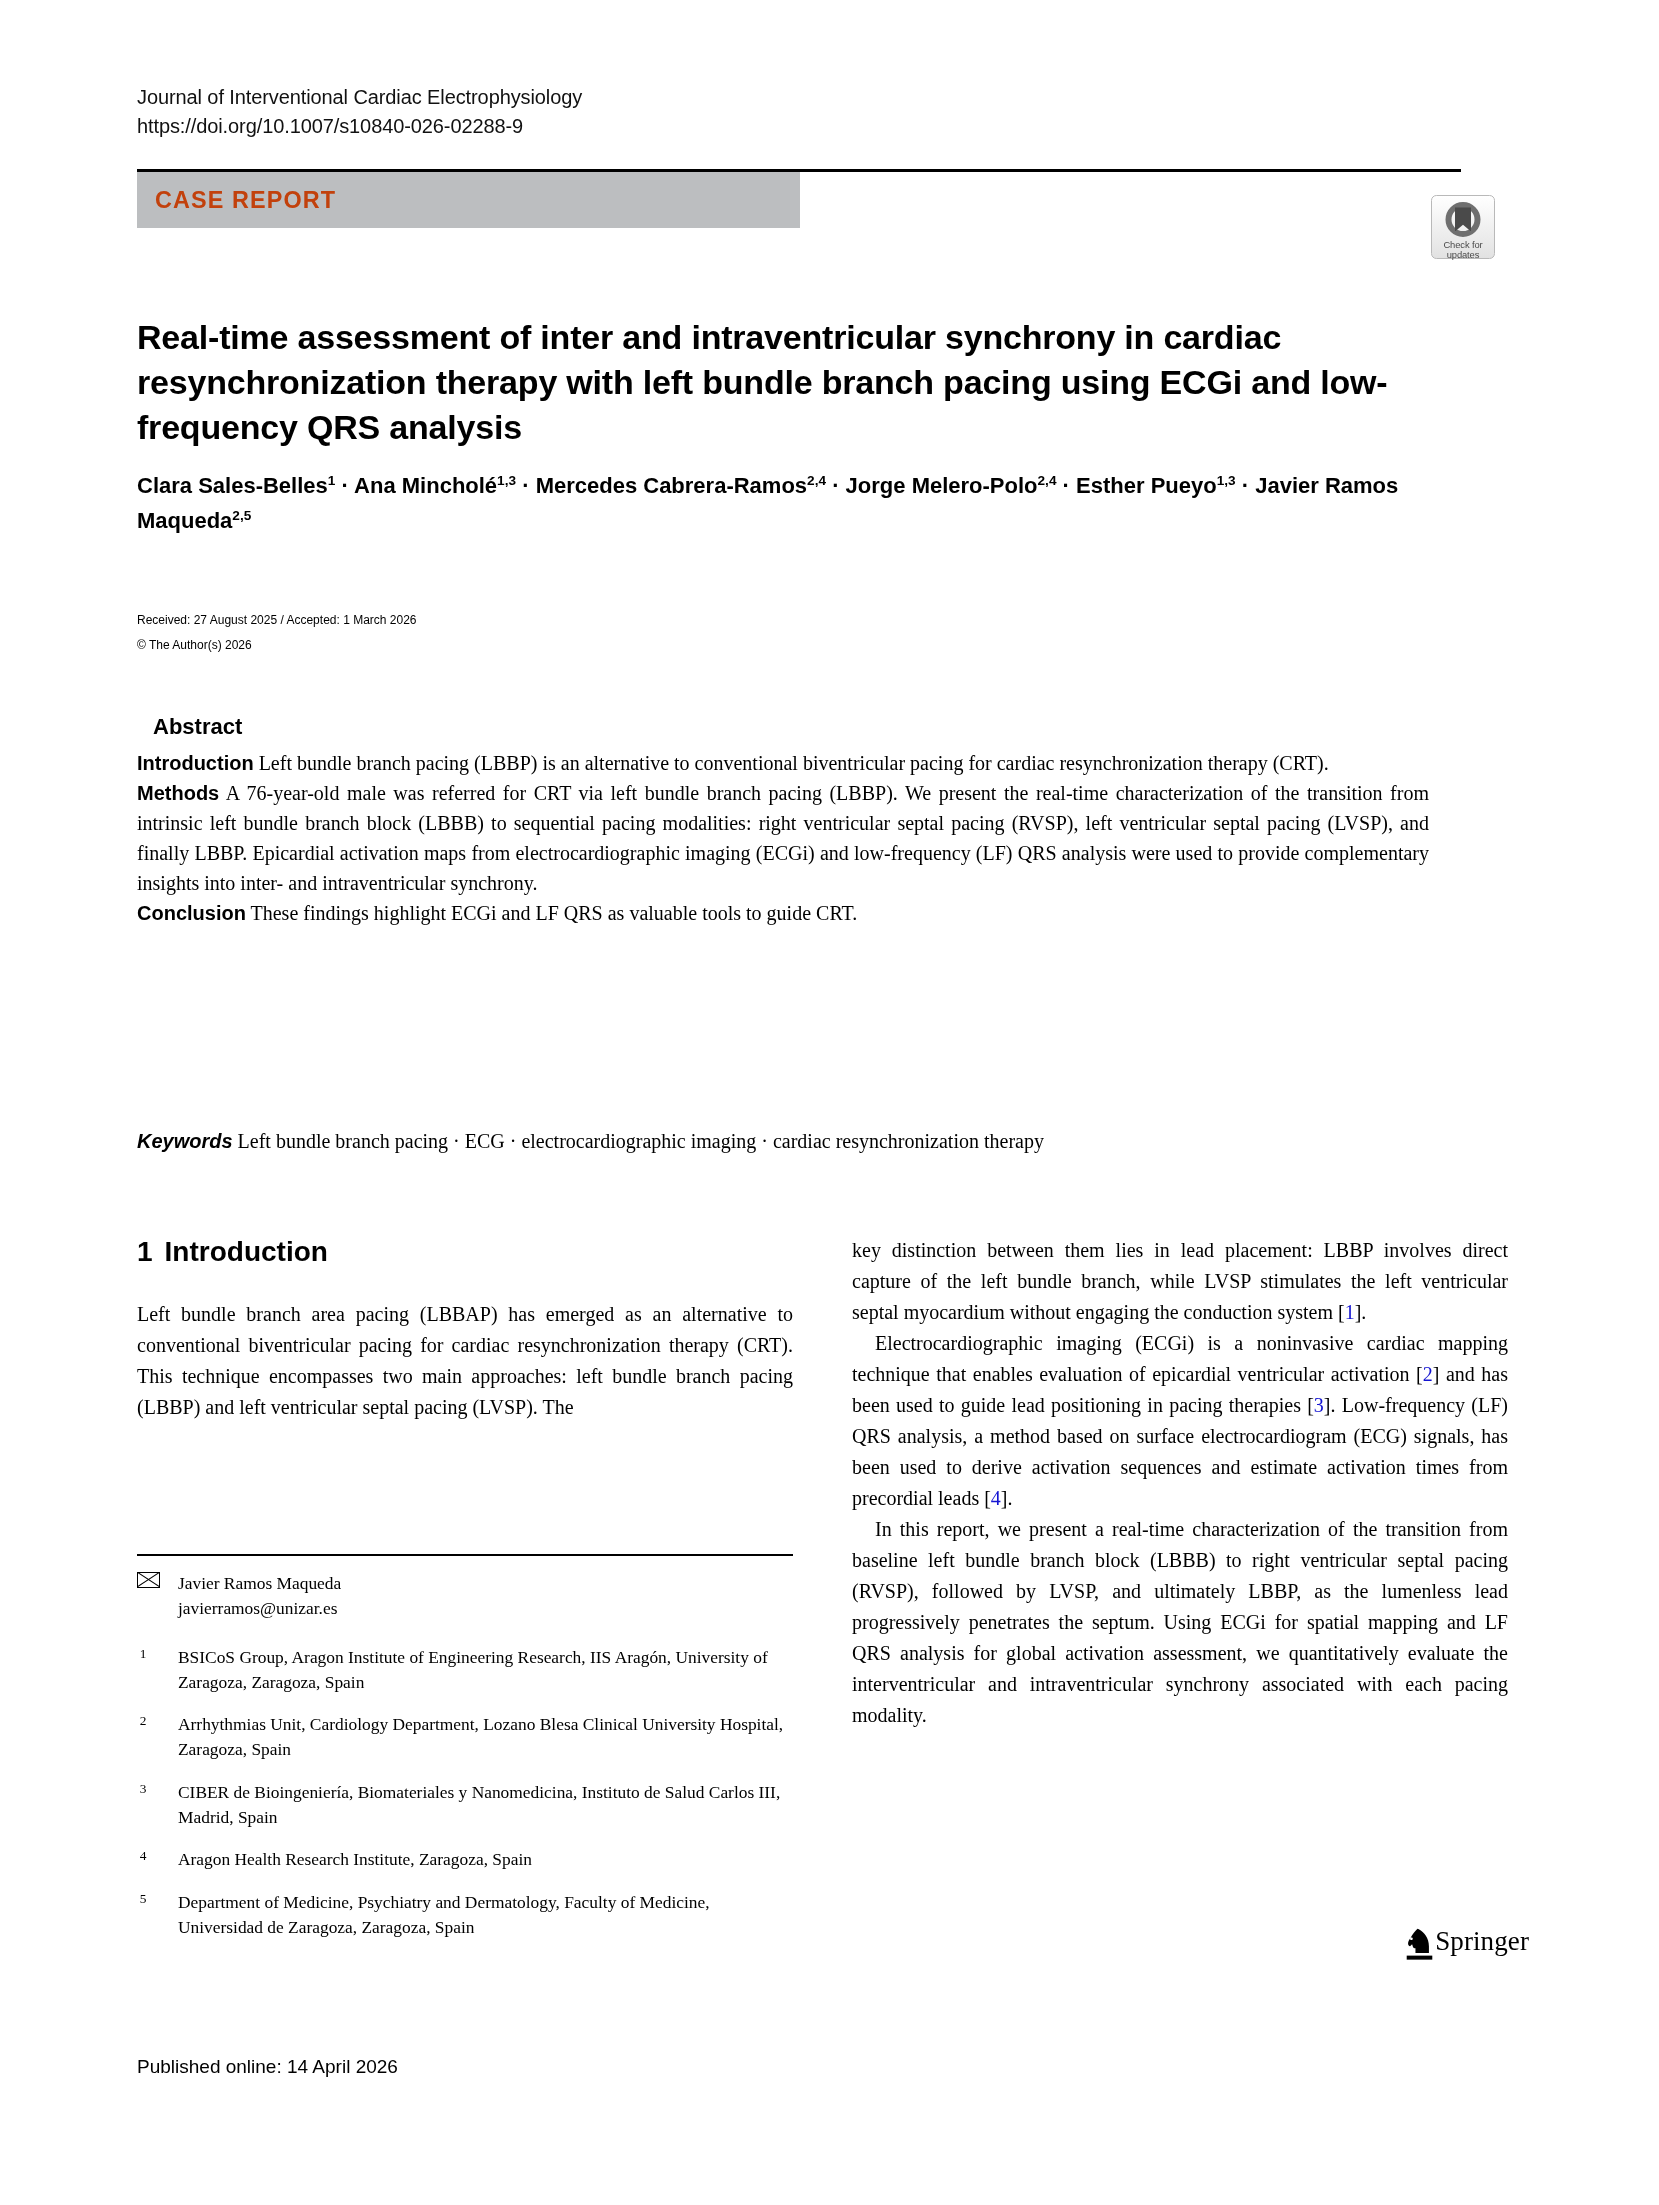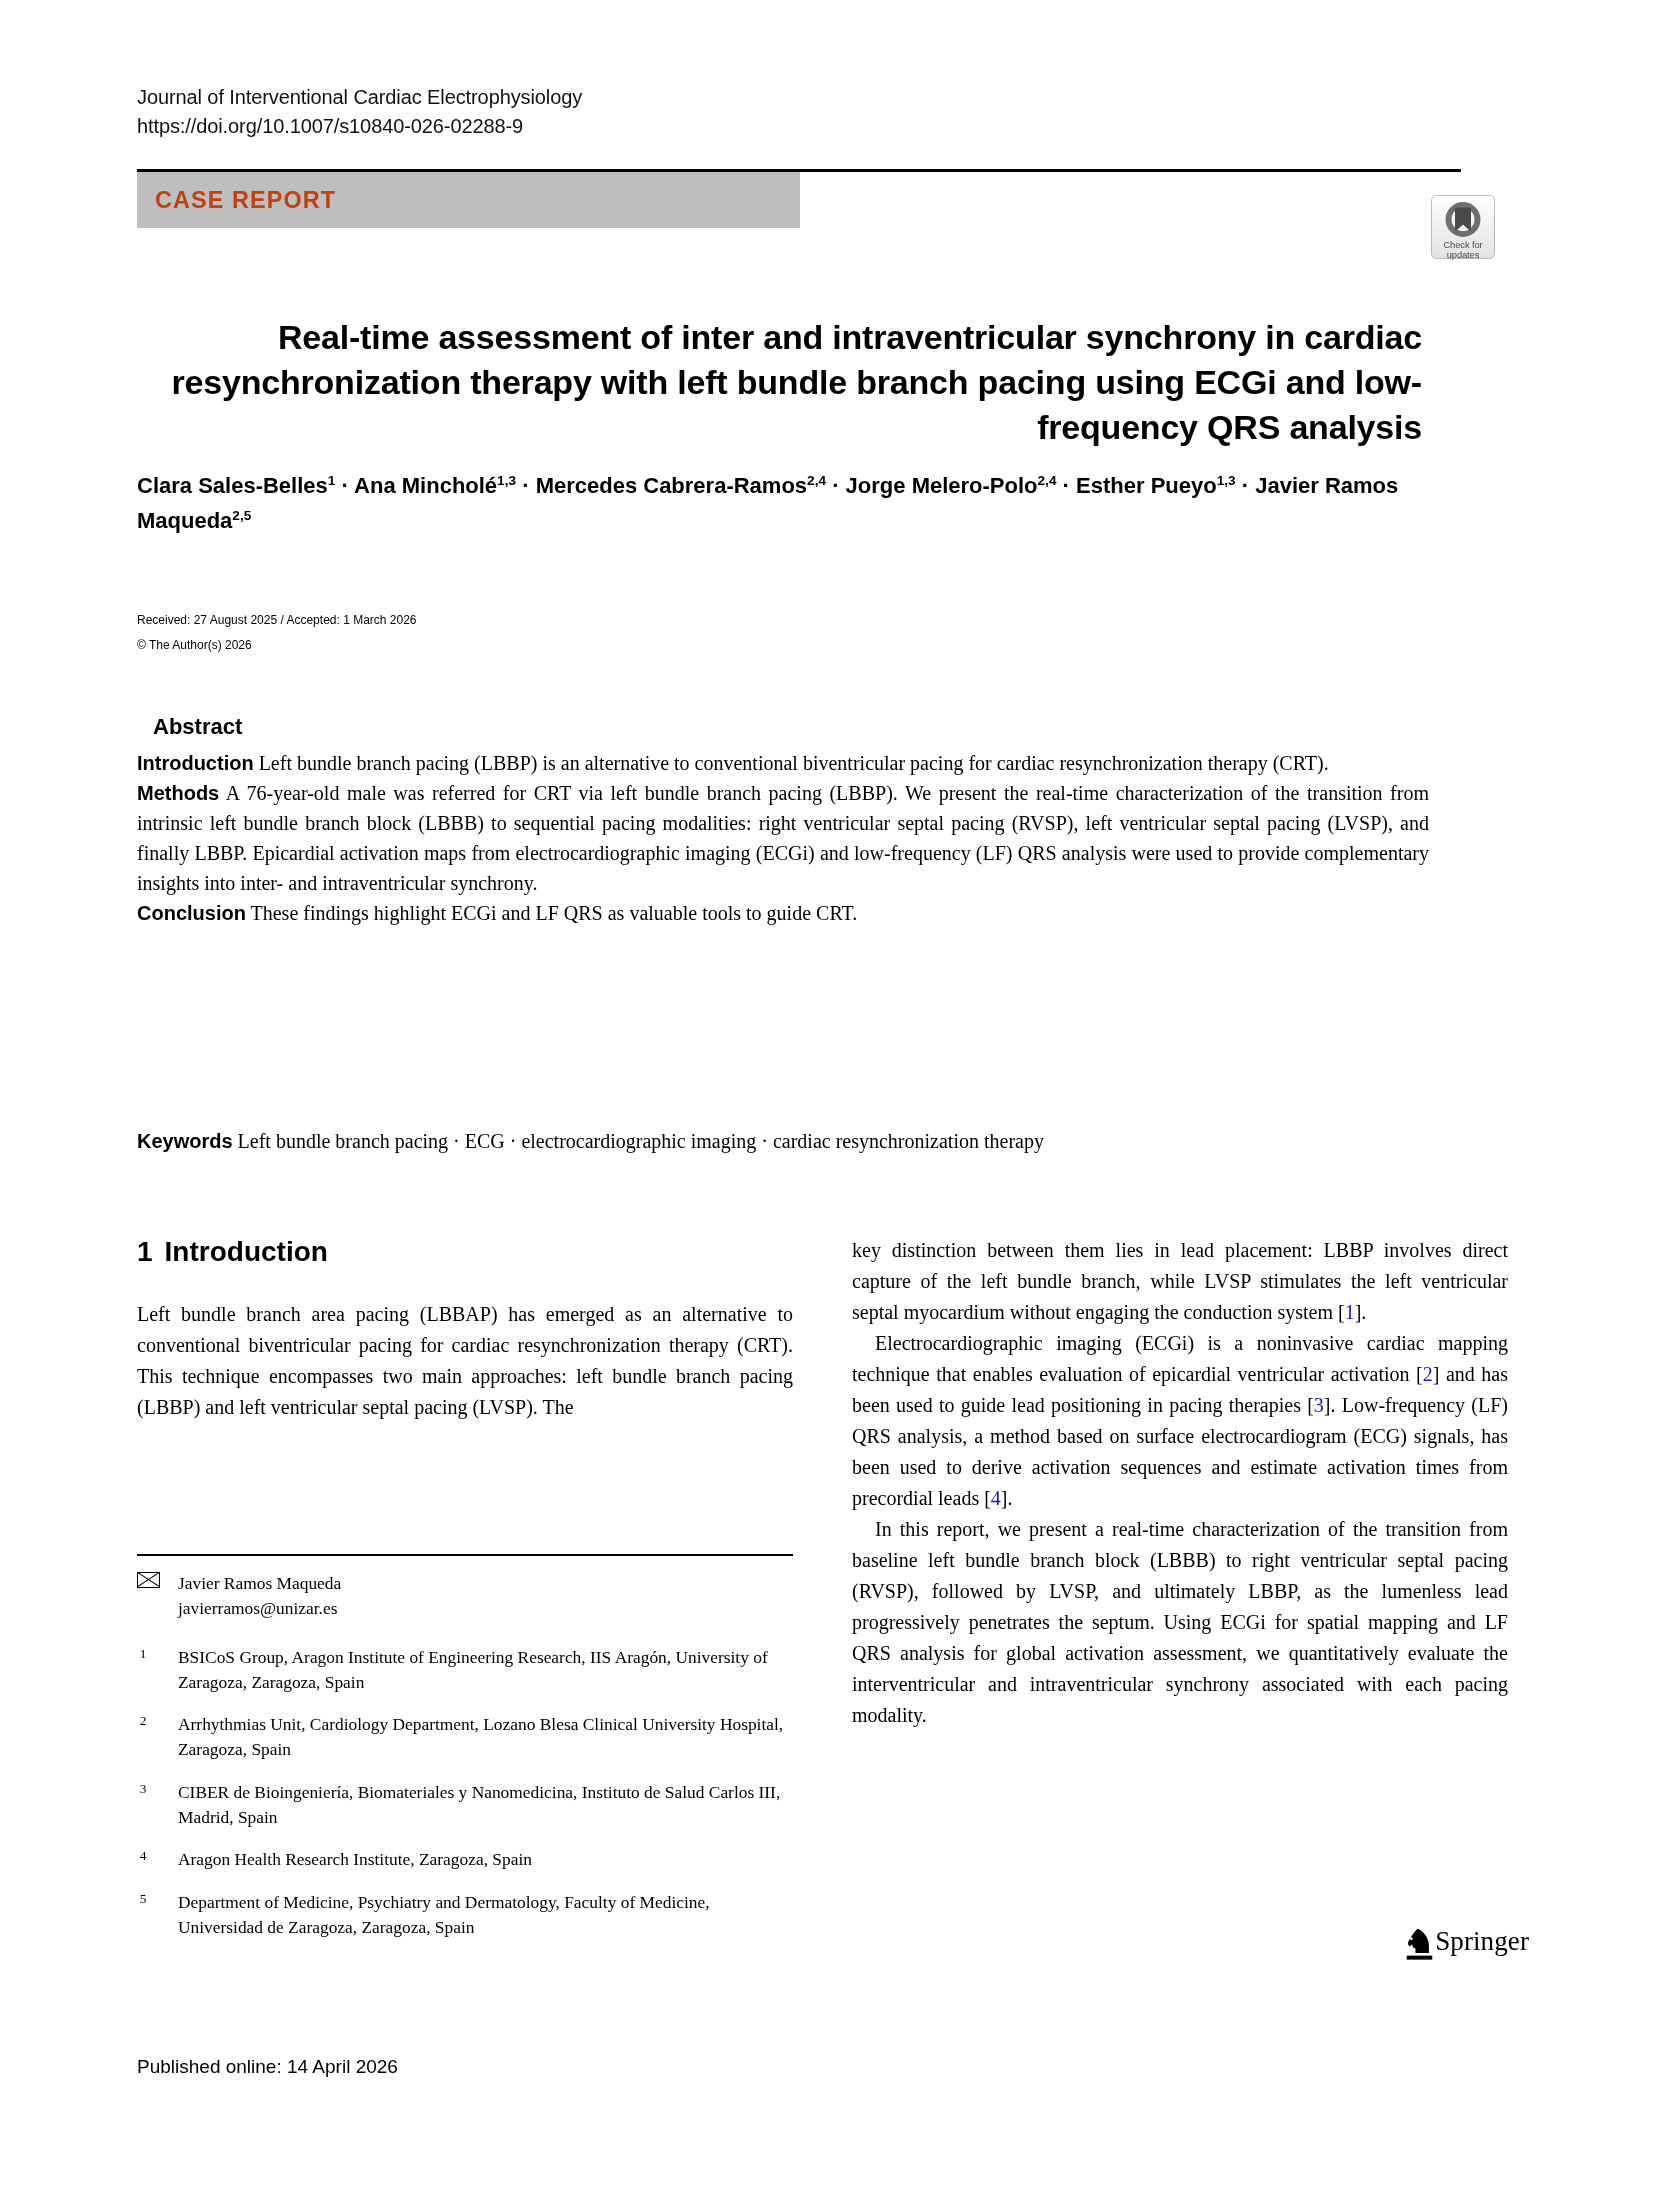--- a/index.html
+++ b/index.html
@@ -68,21 +68,21 @@
   }
   .crossmark .cm-l1 { top:43px; }
   .crossmark .cm-l2 { top:53px; }
 
   
   .title {
     position:absolute; left:137px; top:292px; width:1285px;
     font-family:"Liberation Sans", sans-serif;
     font-stretch:condensed;
     font-weight:bold; font-size:34px; line-height:45px;
-    letter-spacing:-0.2px; color:#000;text-align:right;
+    letter-spacing:-0.2px; color:#000;
   }
 
   
   .authors {
     position:absolute; left:137px; top:468px; width:1285px;
     font-family:"Liberation Sans", sans-serif;
     font-stretch:condensed;
     font-weight:bold; font-size:22px; line-height:35px; color:#000;
   }
 
@@ -117,20 +117,21 @@
   }
   .keywords {
     position:absolute; left:137px; top:1126px; width:1292px;
     font-family:"Liberation Serif", serif;
     font-size:20px; line-height:30px;
   }
   .keywords .run-in {
     font-family:"Liberation Sans", sans-serif;
     font-stretch:condensed;
     font-weight:bold;
+    font-style:italic;
   }
 
   
   .col-left  { position:absolute; left:137px;  top:1235px; width:656px; }
   .col-right { position:absolute; left:840px; top:1235px; width:656px;margin-left:12px; }
 
   .sec-head {
     margin:0 0 31px 0;
     font-family:"Liberation Sans", sans-serif;
     font-stretch:condensed;

